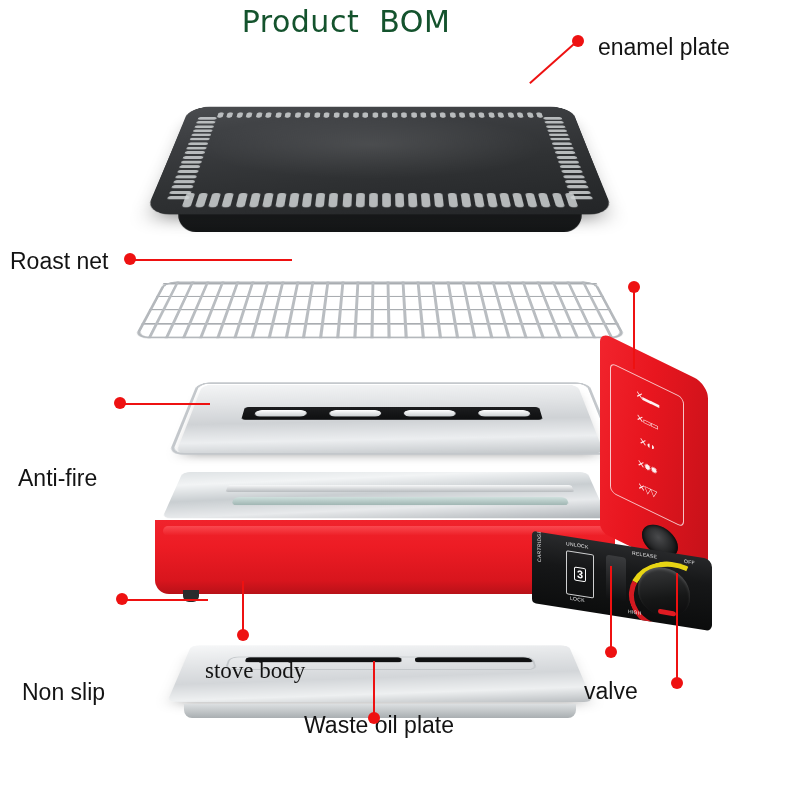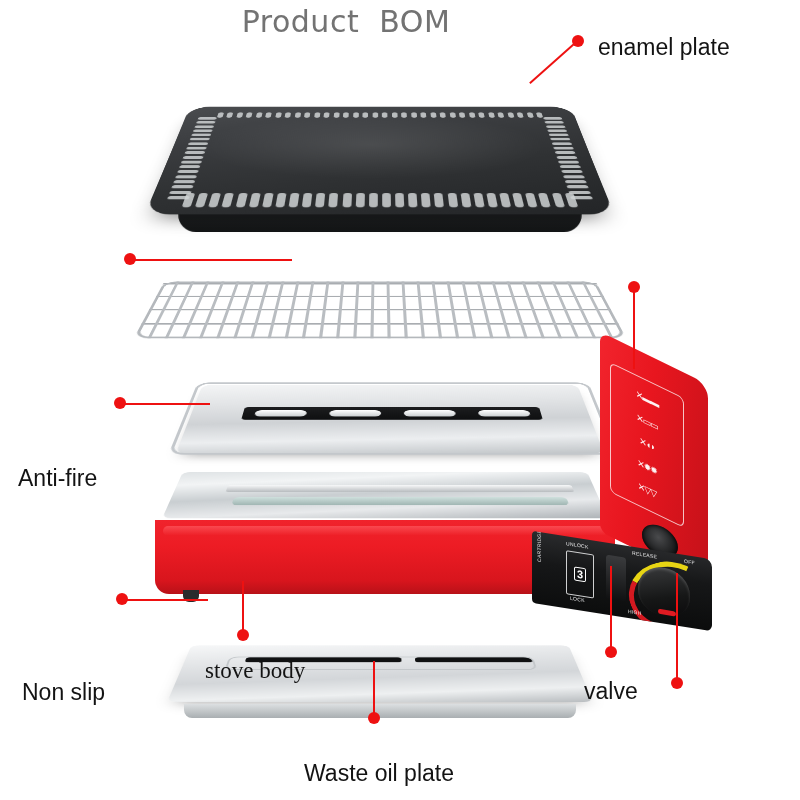--- a/index.html
+++ b/index.html
@@ -12,21 +12,21 @@
     position:relative;
   }
   #stage{position:absolute;left:0;top:0;width:800px;height:800px;}
 
   
   .title{
     position:absolute;left:0;top:4px;width:692px;
     text-align:center;
     font-size:30px;
     letter-spacing:.5px;
-    color:#737373;
+    color:#14532d;
     font-family:"DejaVu Sans", sans-serif;
     font-weight:400;
     white-space:pre;
   }
 
   
   .callout{position:absolute;color:#131313;font-size:23px;line-height:46px;white-space:pre;}
   .callout.two-line{line-height:48px;}
   .dot{position:absolute;width:12px;height:12px;border-radius:50%;background:#ee1111;}
   .leader{position:absolute;background:#ee1111;}
@@ -405,20 +405,21 @@
       <div class="leader diag" style="left: 126px; top: 599px; width: 82px; transform: rotate(0deg);"></div>
       <div class="leader diag" style="left: 243px; top: 629px; width: 49px; transform: rotate(-90deg);"></div>
       <div class="leader diag" style="left: 611px; top: 646px; width: 81px; transform: rotate(-90deg);"></div>
       <div class="leader diag" style="left: 677px; top: 677px; width: 105px; transform: rotate(-90deg);"></div>
       <div class="leader diag" style="left: 374px; top: 712px; width: 52px; transform: rotate(-90deg);"></div>
     </div>
 
   <div class="callout" style="left:598px;top:24px;">enamel plate</div>
   <div class="dot" style="left:572px;top:35px;"></div>
 
+  <div class="callout" style="left:10px;top:238px;">Roast net</div>
   <div class="dot" style="left:124px;top:253px;"></div>
 
   <div class="dot" style="left:628px;top:281px;"></div>
 
   <div class="callout two-line" style="left:18px;top:358px;">
     <div>Anti-fire</div>
   </div>
   <div class="dot" style="left:114px;top:397px;"></div>
 
   <div class="callout two-line" style="left:22px;top:572px;">
@@ -428,16 +429,16 @@
   <div class="dot" style="left:116px;top:593px;"></div>
 
   <div class="callout" style="left:205px;top:648px;font-family:Liberation Serif, serif;">stove body</div>
   <div class="dot" style="left:237px;top:629px;"></div>
 
   <div class="callout" style="left:584px;top:668px;">valve</div>
   <div class="dot" style="left:605px;top:646px;"></div>
 
   <div class="dot" style="left:671px;top:677px;"></div>
 
-  <div class="callout" style="left:304px;top:750px;">Waste oil plate</div>
+  <div class="callout" style="left:304px;top:702px;">Waste oil plate</div>
   <div class="dot" style="left:368px;top:712px;"></div>
 
 </div>
 
 </body></html>

